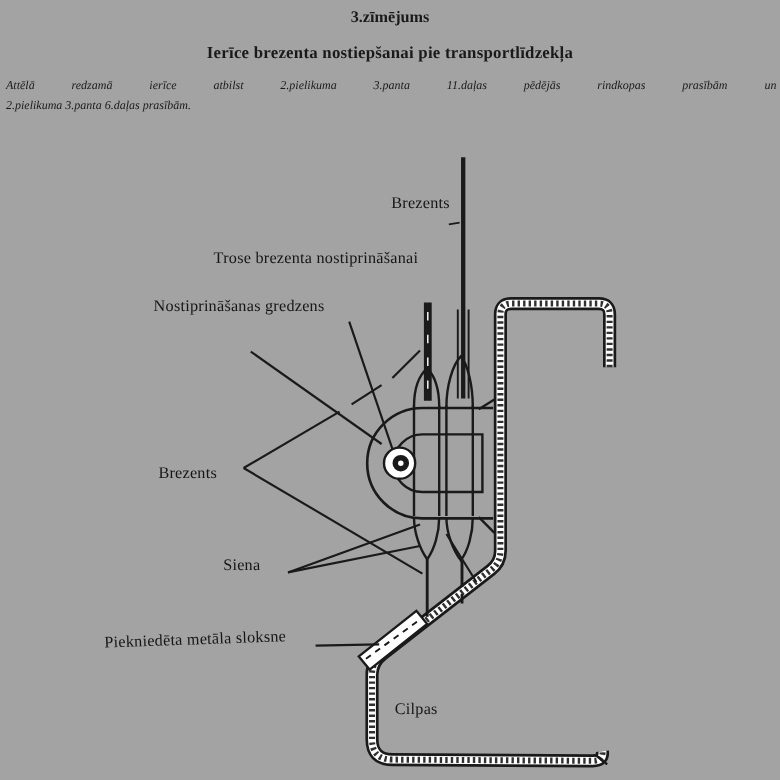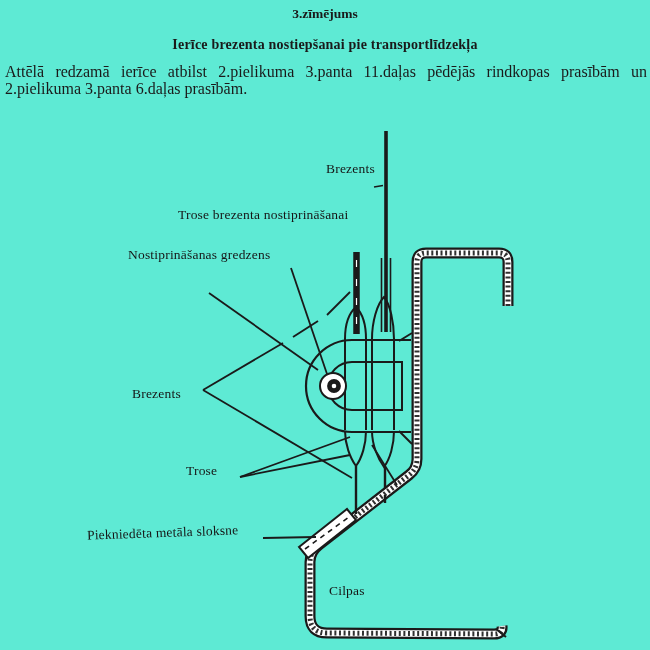--- a/index.html
+++ b/index.html
@@ -1,35 +1,35 @@
 <!DOCTYPE html>
 <html><head>
 <meta charset="utf-8">
 <style>
   html,body{margin:0;padding:0;background:#fff;}
   .page{
     position:relative;
     width:650px;height:650px;
-    background:#5eead4;
+    background:#a3a3a3;
     font-family:"Liberation Serif","DejaVu Serif",serif;
     color:#1a1a1a;
     overflow:hidden;
   }
   .fig-number{
     position:absolute;top:6px;left:0;width:650px;
     text-align:center;font-weight:bold;font-size:13.5px;
   }
   .fig-title{
     position:absolute;top:37px;left:0;width:650px;
     text-align:center;font-weight:bold;font-size:14px;
     letter-spacing:.2px;
   }
   .body-text{
     position:absolute;top:63px;left:5px;width:642px;
-    font-size:16px;line-height:17px;
+    font-size:10px;line-height:17px;font-style:italic;
   }
   .body-line1{text-align:justify;text-align-last:justify;}
   .body-line2{text-align:left;}
   .diagram-svg{position:absolute;left:0;top:0;width:650px;height:650px;}
   .dlabel{
     position:absolute;font-size:13.5px;letter-spacing:.2px;
     white-space:nowrap;color:#161616;
   }
   .lbl-brezents-top{left:326px;top:161px;}
   .lbl-trose{left:178px;top:207px;}
@@ -112,17 +112,17 @@
       <path d="M240,477 L350,455"></path>
       <path d="M372,445 L397,485"></path>
       <path d="M263,538 L316,537"></path>
     </g>
   </svg>
 
   <div class="dlabel lbl-brezents-top">Brezents</div>
   <div class="dlabel lbl-gredzens">Nostiprināšanas gredzens</div>
   <div class="dlabel lbl-trose">Trose brezenta nostiprināšanai</div>
   <div class="dlabel lbl-brezents-left">Brezents</div>
-  <div class="dlabel lbl-cilpas">Trose</div>
+  <div class="dlabel lbl-cilpas">Siena</div>
   <div class="dlabel lbl-sloksne">Piekniedēta metāla sloksne</div>
   <div class="dlabel lbl-siena">Cilpas</div>
 
 </div>
 
 </body></html>

